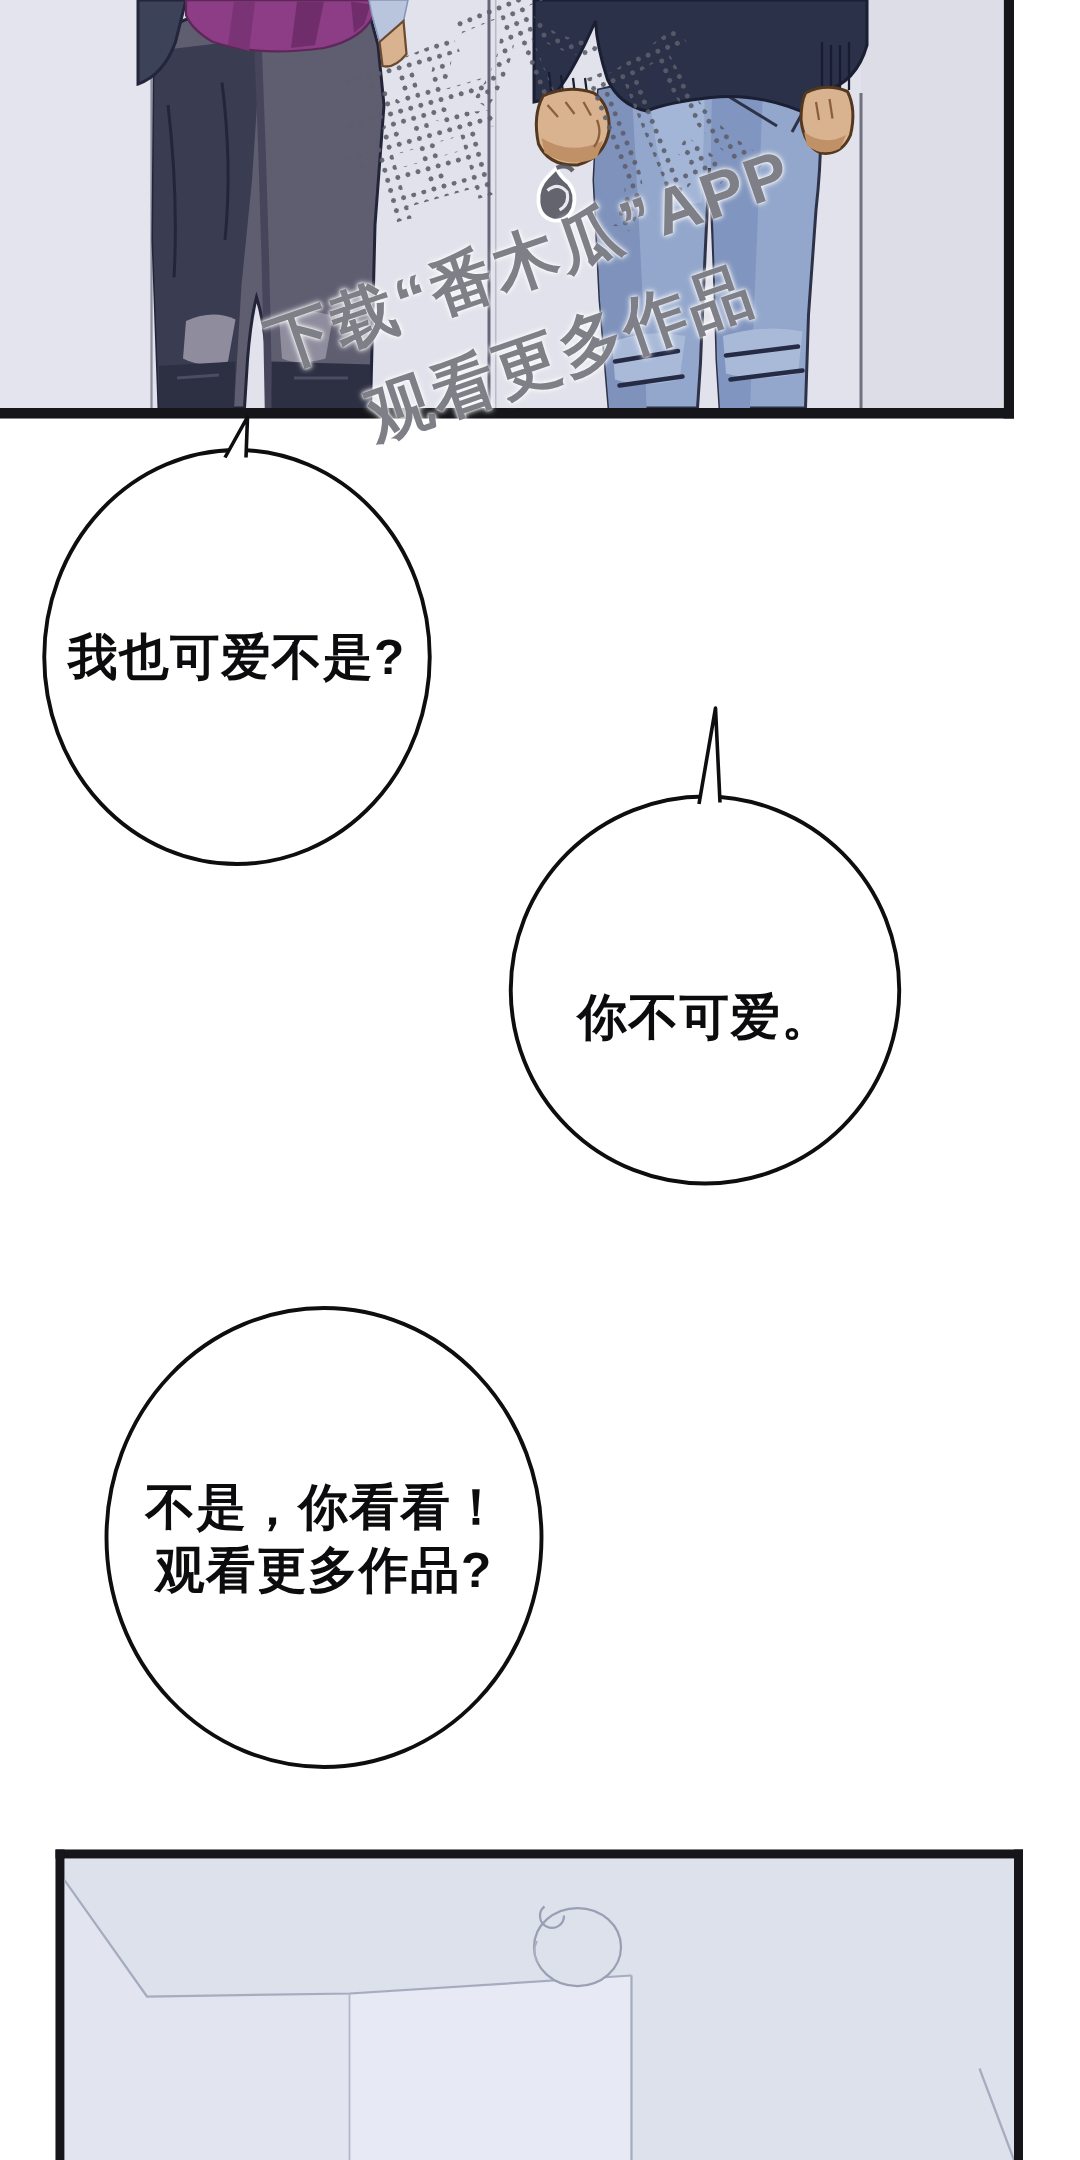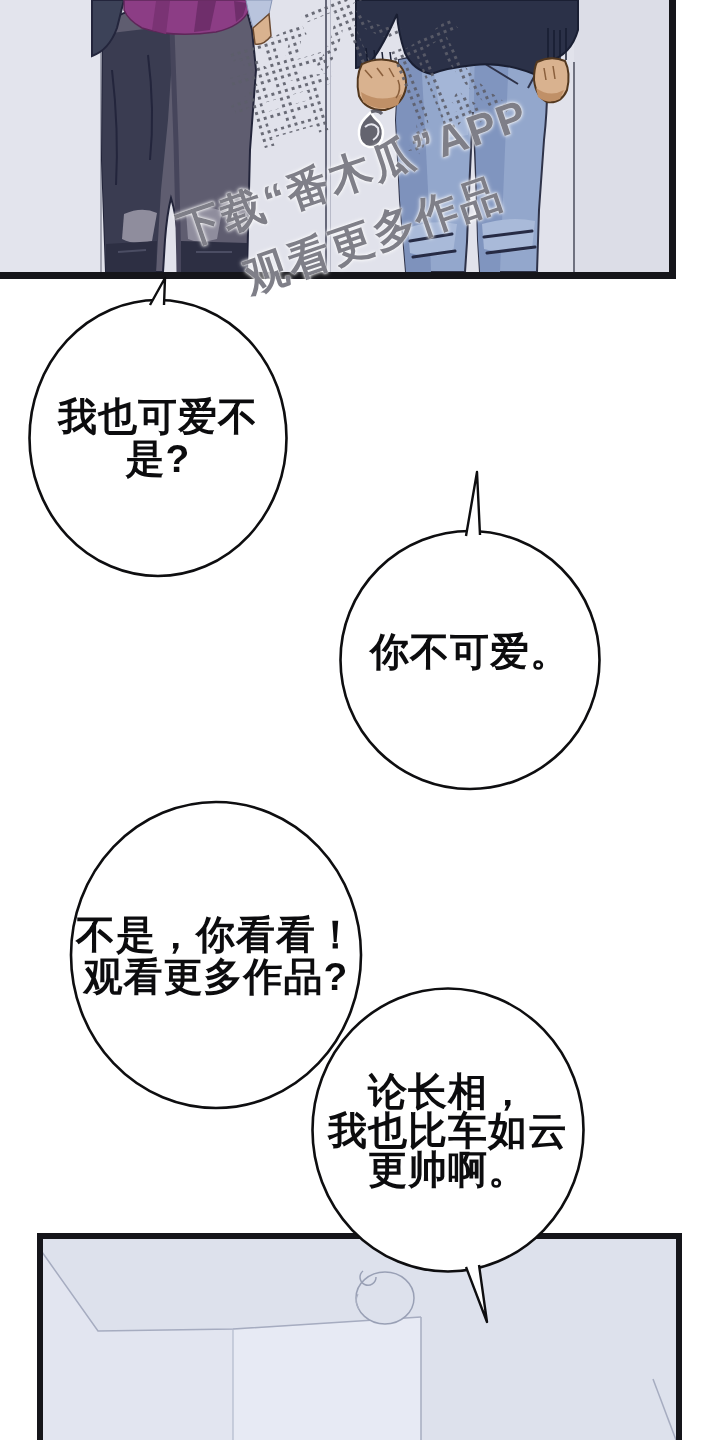--- a/index.html
+++ b/index.html
@@ -34,26 +34,26 @@
 
   
   .panel-bottom{position:absolute;left:37px;top:1233px;width:645px;height:207px;box-sizing:border-box;
                 border:6px solid #15151a;border-bottom:none;background:#dde1ec;overflow:hidden;z-index:1;}
   .panel-bottom svg{position:absolute;left:0;top:0;}
 
   
   .bubble{position:absolute;z-index:10;}
   .bubble svg{position:absolute;left:0;top:0;}
   .btxt{position:absolute;display:flex;flex-direction:column;align-items:center;justify-content:center;
-        text-align:center;font-weight:bold;color:#0c0c0e;font-size:39px;line-height:42px;
+        text-align:center;font-weight:bold;color:#0c0c0e;font-size:33px;line-height:42px;
         letter-spacing:1px;font-family:"Liberation Sans",sans-serif;}
   .bubble4 .btxt{line-height:39px;}
   .b1{left:20px;top:268px;width:280px;height:312px;}
   .b2{left:332px;top:462px;width:280px;height:336px;}
-  .b3{left:64px;top:795px;width:304px;height:322px;text-decoration:underline;}
+  .b3{left:64px;top:865px;width:304px;height:322px;text-decoration:underline;}
   .b4{left:305px;top:981px;width:290px;height:346px;}
 </style>
 </head>
 <body>
 
 <div class="page">
 
   <div class="panel-top">
     <svg width="670" height="272" viewBox="0 0 670 272">
 
@@ -158,31 +158,20 @@
     <span class="wm-logo-char wm-char3">瓜</span>
     <svg class="papaya" width="32" height="42" viewBox="0 0 32 42">
       <path d="M16,3 Q18,8 24,13 Q30,20 27,30 Q23,39 14,38 Q5,36 4,26 Q3,16 10,9 Q14,5 16,3 Z" fill="#4d4d59" fill-opacity="0.85" stroke="#ffffff" stroke-width="2.5"></path>
       <path d="M16,3 q7,-3 11,2" fill="none" stroke="#4d4d59" stroke-opacity="0.85" stroke-width="3"></path>
       <path d="M10,18 q7,-6 13,1 q2,8 -5,12" fill="none" stroke="#e9e9f0" stroke-width="2"></path>
     </svg>
     <div class="wm-line wm-line1">下载“番木瓜”APP</div>
     <div class="wm-line wm-line2">观看更多作品</div>
   </div>
 
-  <div class="bubble bubble4 b4">
-    <svg width="290" height="346" viewBox="0 0 290 346">
-      <ellipse cx="143" cy="149" rx="135.5" ry="141.5" fill="#ffffff" stroke="#0e0e10" stroke-width="2.6"></ellipse>
-      <path d="M161,286 L182,341 L174,284" fill="#ffffff" stroke="#0e0e10" stroke-width="2.4" stroke-linejoin="round"></path>
-    </svg>
-    <div class="btxt" style="left:7px;top:7px;width:272px;height:284px;">
-      <span>论长相，</span>
-      <span>我也比车如云</span>
-      <span>更帅啊。</span>
-    </div>
-  </div>
 
   <div class="bubble bubble3 b3">
     <svg width="304" height="322" viewBox="0 0 304 322">
       <ellipse cx="152" cy="160" rx="145" ry="153" fill="#ffffff" stroke="#0e0e10" stroke-width="2.6"></ellipse>
     </svg>
     <div class="btxt" style="left:7px;top:15px;width:290px;height:292px;">
       <span>不是，你看看！</span>
       <span>观看更多作品?</span>
     </div>
   </div>
@@ -195,18 +184,18 @@
     <div class="btxt" style="left:10px;top:32px;width:256px;height:276px;">
       <span>我也可爱不是?</span>
     </div>
   </div>
 
   <div class="bubble bubble2 b2">
     <svg width="280" height="336" viewBox="0 0 280 336">
       <ellipse cx="138" cy="198" rx="129.5" ry="129" fill="#ffffff" stroke="#0e0e10" stroke-width="2.6"></ellipse>
       <path d="M134,74 L145,10 L148,73" fill="#ffffff" stroke="#0e0e10" stroke-width="2.4" stroke-linejoin="round"></path>
     </svg>
-    <div class="btxt" style="left:9px;top:62px;width:258px;height:256px;">
+    <div class="btxt" style="left:9px;top:88px;width:258px;height:256px;">
       <span>你不可爱。</span>
     </div>
   </div>
 
 </div>
 
 </body></html>

